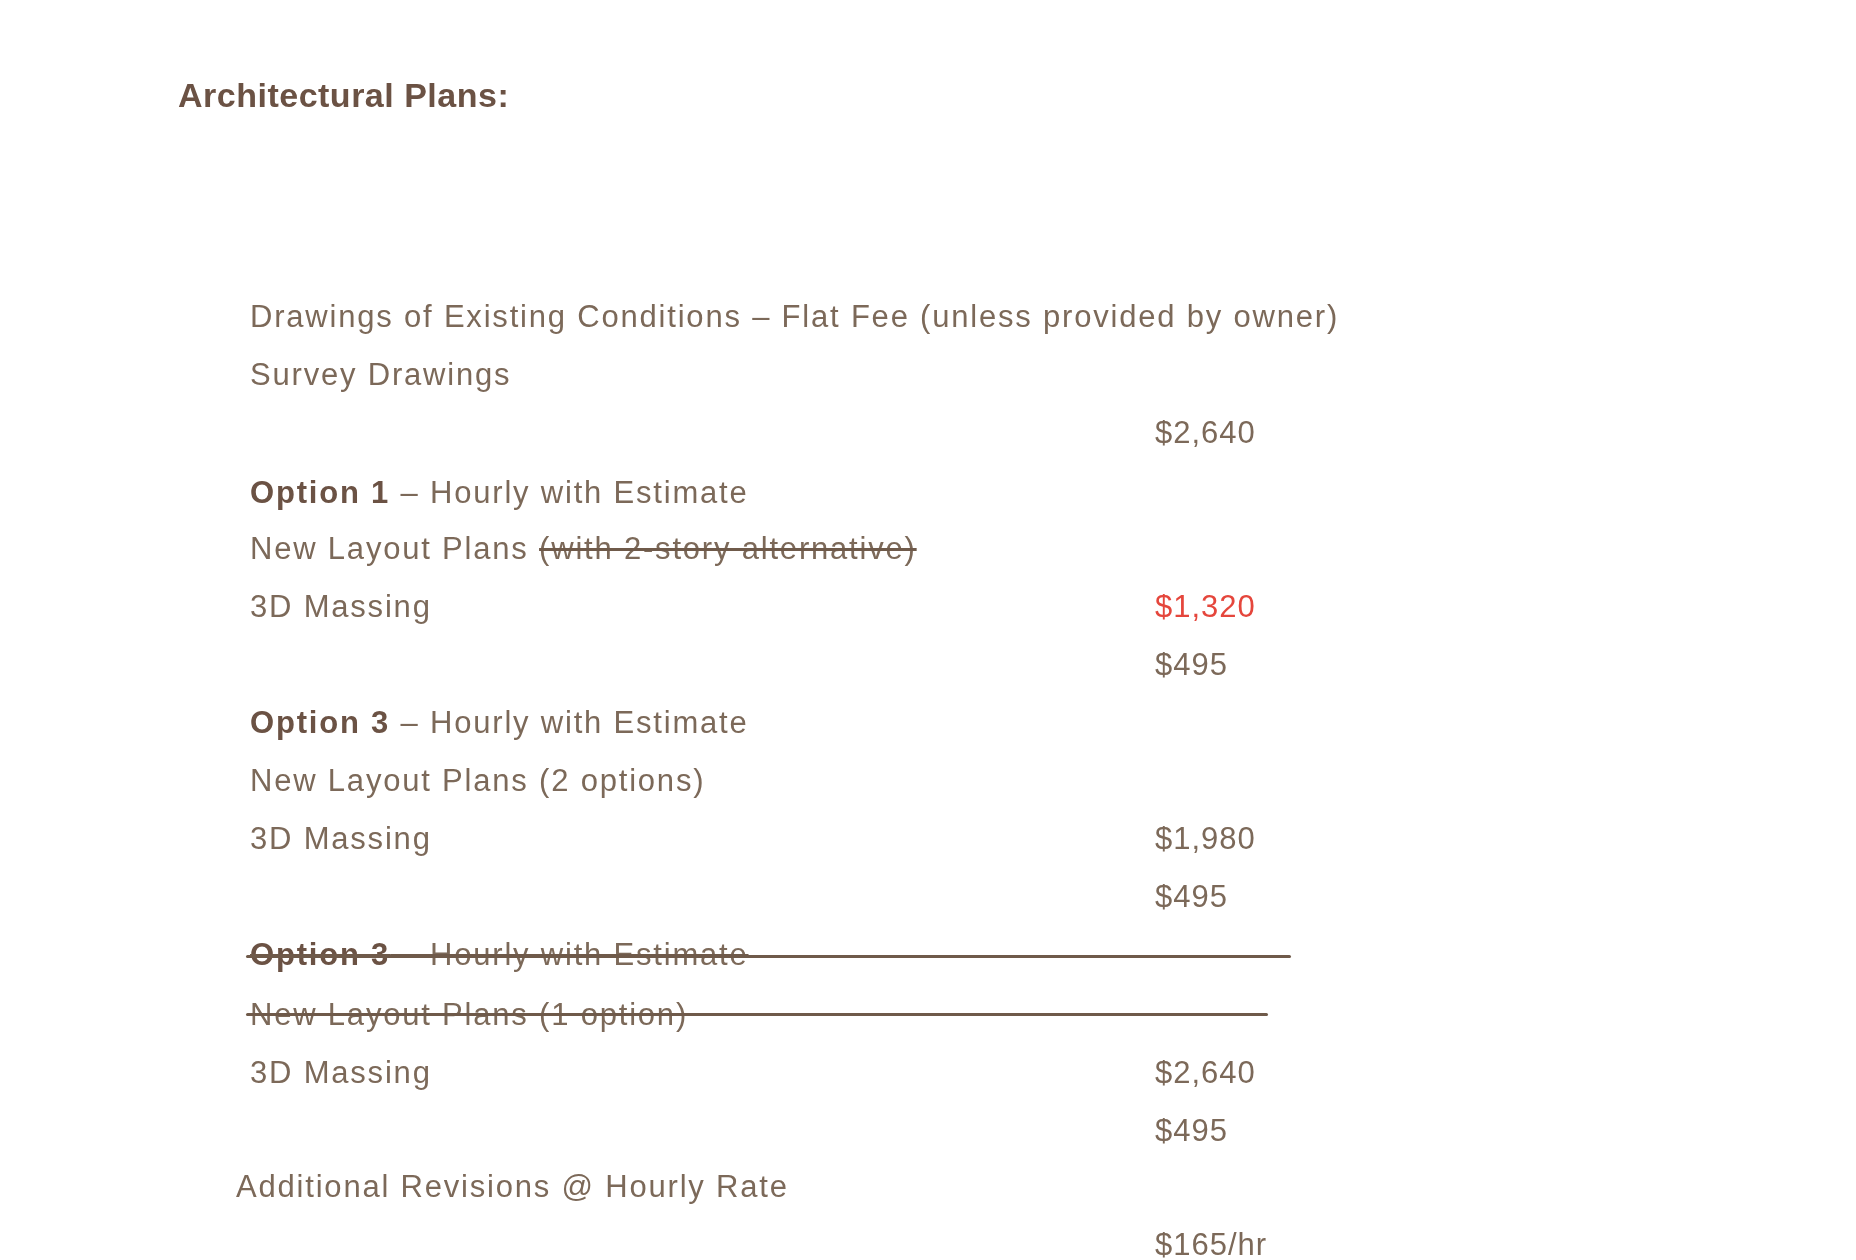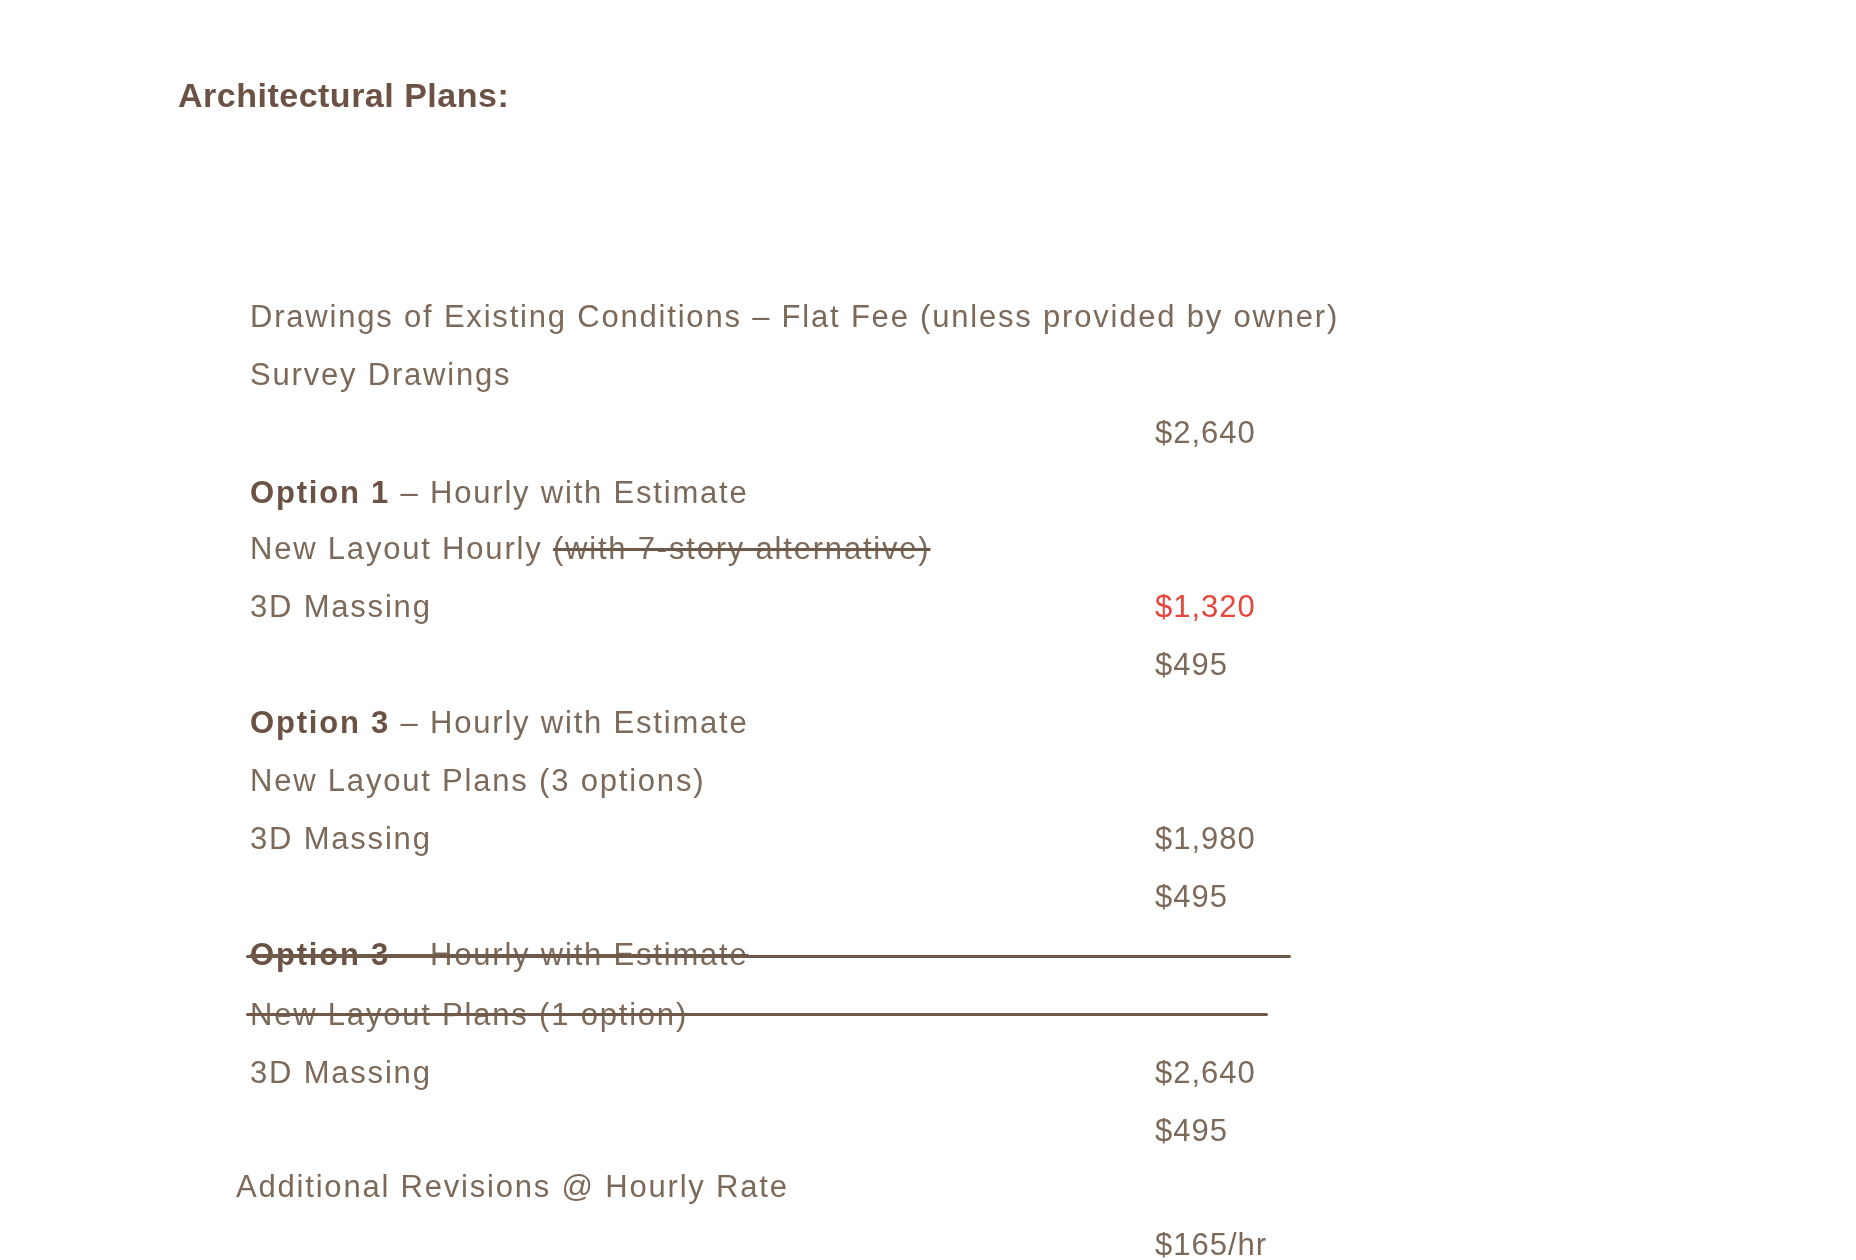--- a/index.html
+++ b/index.html
@@ -65,33 +65,33 @@
   </div>
   <div class="row r-intro2">
     <span class="label">Survey Drawings</span>
     <span class="price">$2,640</span>
   </div>
 
   <div class="row r-o1h">
     <span class="label"><span class="h-bold">Option 1</span><span> – Hourly with Estimate</span></span>
   </div>
   <div class="row r-o1a">
-    <span class="label"><span>New Layout Hourly </span><span class="struck-text">(with 7-story alternative)</span></span>
+    <span class="label"><span>New Layout Plans </span><span class="struck-text">(with 2-story alternative)</span></span>
     <span class="price price-red">$1,320</span>
   </div>
   <div class="row r-o1b">
     <span class="label">3D Massing</span>
     <span class="price">$495</span>
   </div>
 
   <div class="row r-o2h">
     <span class="label"><span class="h-bold">Option 3</span><span> – Hourly with Estimate</span></span>
   </div>
   <div class="row r-o2a">
-    <span class="label">New Layout Plans (3 options)</span>
+    <span class="label">New Layout Plans (2 options)</span>
     <span class="price">$1,980</span>
   </div>
   <div class="row r-o2b">
     <span class="label">3D Massing</span>
     <span class="price">$495</span>
   </div>
 
   <div class="row r-o3h">
     <span class="label struck-text"><span class="h-bold">Option 3</span><span> – Hourly with Estimate</span></span>
   </div>

